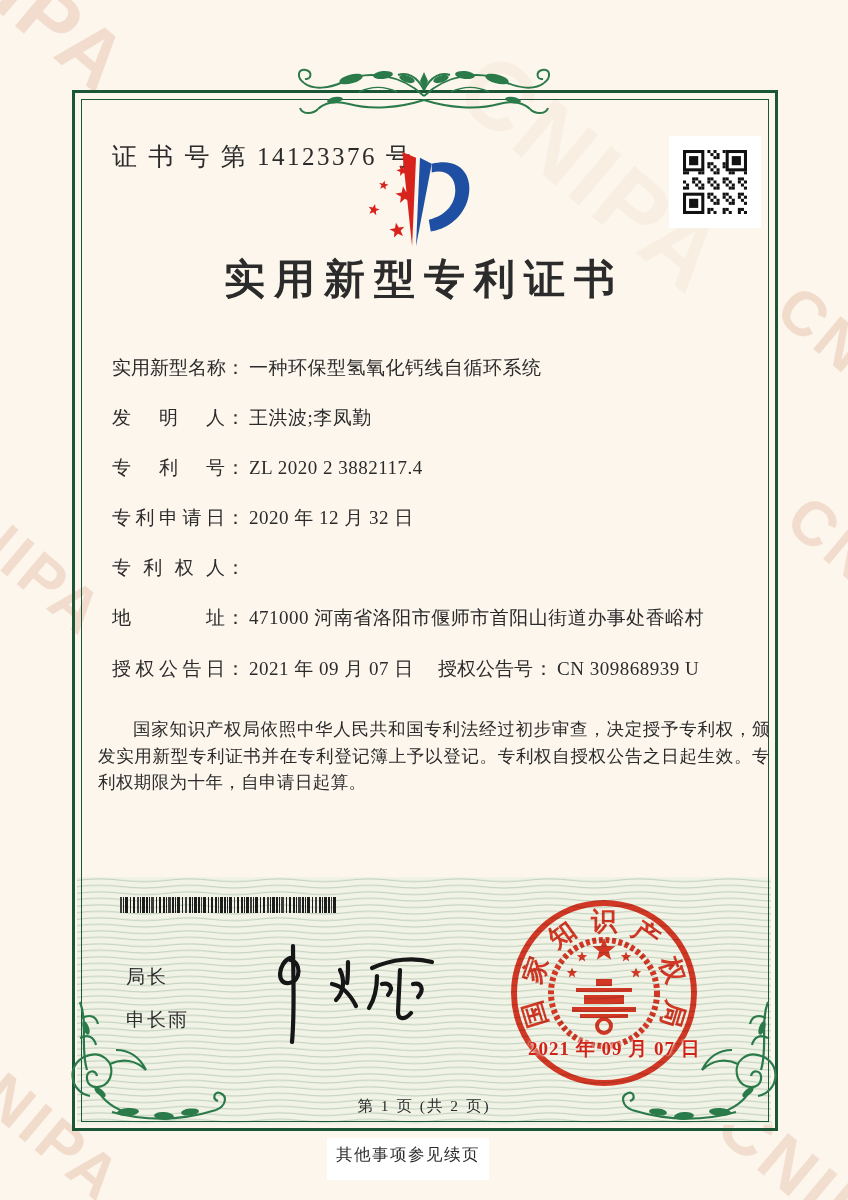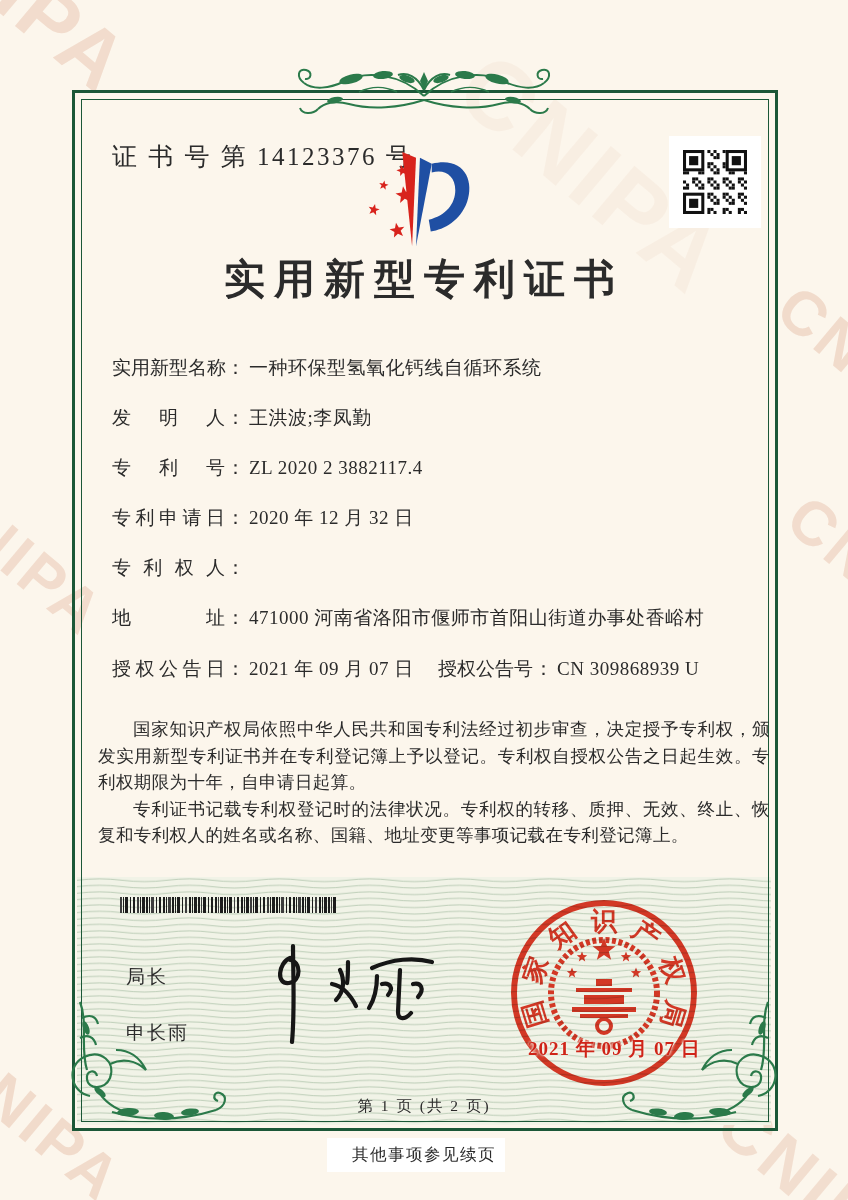--- a/index.html
+++ b/index.html
@@ -43,31 +43,31 @@
   .grant-row{position:absolute;left:112px;top:656px;width:660px;font-size:19px;z-index:5;}
   .grant-g{position:absolute;display:flex;align-items:baseline;white-space:nowrap;}
   .g1{left:0;} .g2{left:326px;}
   
   .body-text{position:absolute;left:98px;top:696px;width:672px;z-index:5;
              font-size:17.5px;line-height:26.5px;text-align:justify;letter-spacing:.4px;margin-top:20px;}
   .body-text p{margin:0;text-indent:2em;}
   
   .barcode{position:absolute;left:120px;top:897px;z-index:5;}
   .officer{position:absolute;left:126px;top:964px;font-size:19px;z-index:5;letter-spacing:2px;}
-  .officer div{margin-bottom:30px;}
+  .officer div{margin-bottom:17px;}
   .signature{position:absolute;left:252px;top:940px;width:200px;height:110px;z-index:6;}
   .seal{position:absolute;left:504px;top:893px;width:200px;height:200px;z-index:5;
         mix-blend-mode:multiply;opacity:.95;}
   .seal-date{position:absolute;left:528px;top:1036px;font-size:19px;font-weight:bold;color:#cf2418;
         letter-spacing:1px;z-index:6;white-space:nowrap;
         text-shadow:0 0 3px #f6f4ea,0 0 3px #f6f4ea;}
   .page-no{position:absolute;left:0;top:1096px;width:848px;text-align:center;
         font-size:15.5px;letter-spacing:2px;z-index:5;}
-  .cont-note{position:absolute;left:327px;top:1138px;width:162px;height:34px;background:#ffffff;
-        z-index:5;text-align:center;line-height:34px;font-size:16.5px;letter-spacing:1.5px;padding-left:16px;}
+  .cont-note{position:absolute;left:327px;top:1138px;width:162px;height:42px;background:#ffffff;
+        z-index:5;text-align:center;line-height:34px;font-size:16.5px;letter-spacing:1.5px;}
 </style>
 </head>
 <body>
 
 <div class="page">
 
   <div class="wm wm1">CNIPA</div>
   <div class="wm wm2">CNIPA</div>
   <div class="wm wm3">CNIPA</div>
   <div class="wm wm4">CNIPA</div>
@@ -346,21 +346,20 @@
     </div>
     <div class="grant-g g2">
       <span>授权公告号</span>
         <span class="f-colon">：</span>
       <span class="f-value">CN 309868939 U</span>
     </div>
   </div>
 
   <div class="body-text">
     <p>国家知识产权局依照中华人民共和国专利法经过初步审查，决定授予专利权，颁发实用新型专利证书并在专利登记簿上予以登记。专利权自授权公告之日起生效。专利权期限为十年，自申请日起算。</p>
-    <p>专利证书记载专利权登记时的法律状况。专利权的转移、质押、无效、终止、恢复和专利权人的姓名或名称、国籍、地址变更等事项记载在专利登记簿上。</p>
   </div>
 
   <svg class="barcode" id="barcode" width="218" height="16">
       <rect x="0" y="0" width="2" height="16" fill="#3d3d3d"></rect>
       <rect x="3" y="0" width="1" height="16" fill="#1c1c1c"></rect>
       <rect x="5" y="0" width="3" height="16" fill="#1c1c1c"></rect>
       <rect x="10" y="0" width="1" height="16" fill="#1c1c1c"></rect>
       <rect x="13" y="0" width="2" height="16" fill="#1c1c1c"></rect>
       <rect x="17" y="0" width="2" height="16" fill="#3d3d3d"></rect>
       <rect x="20" y="0" width="1" height="16" fill="#1c1c1c"></rect>

